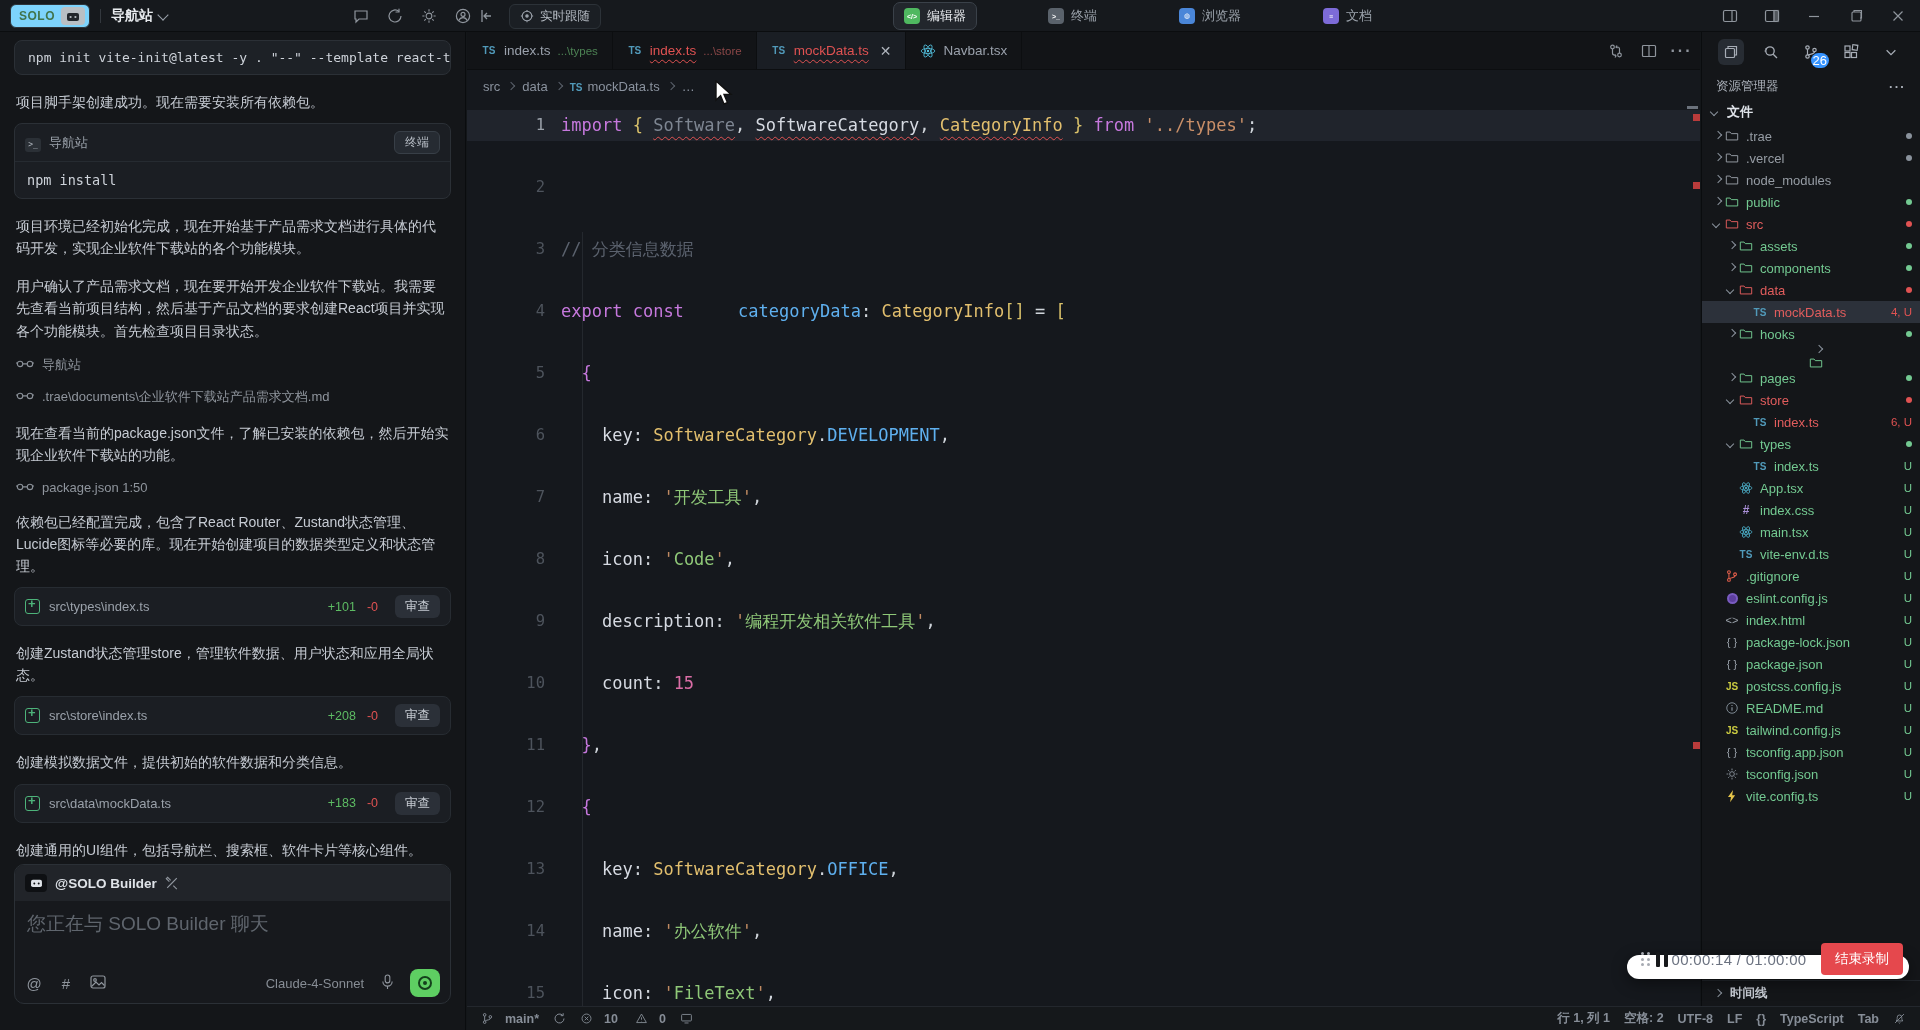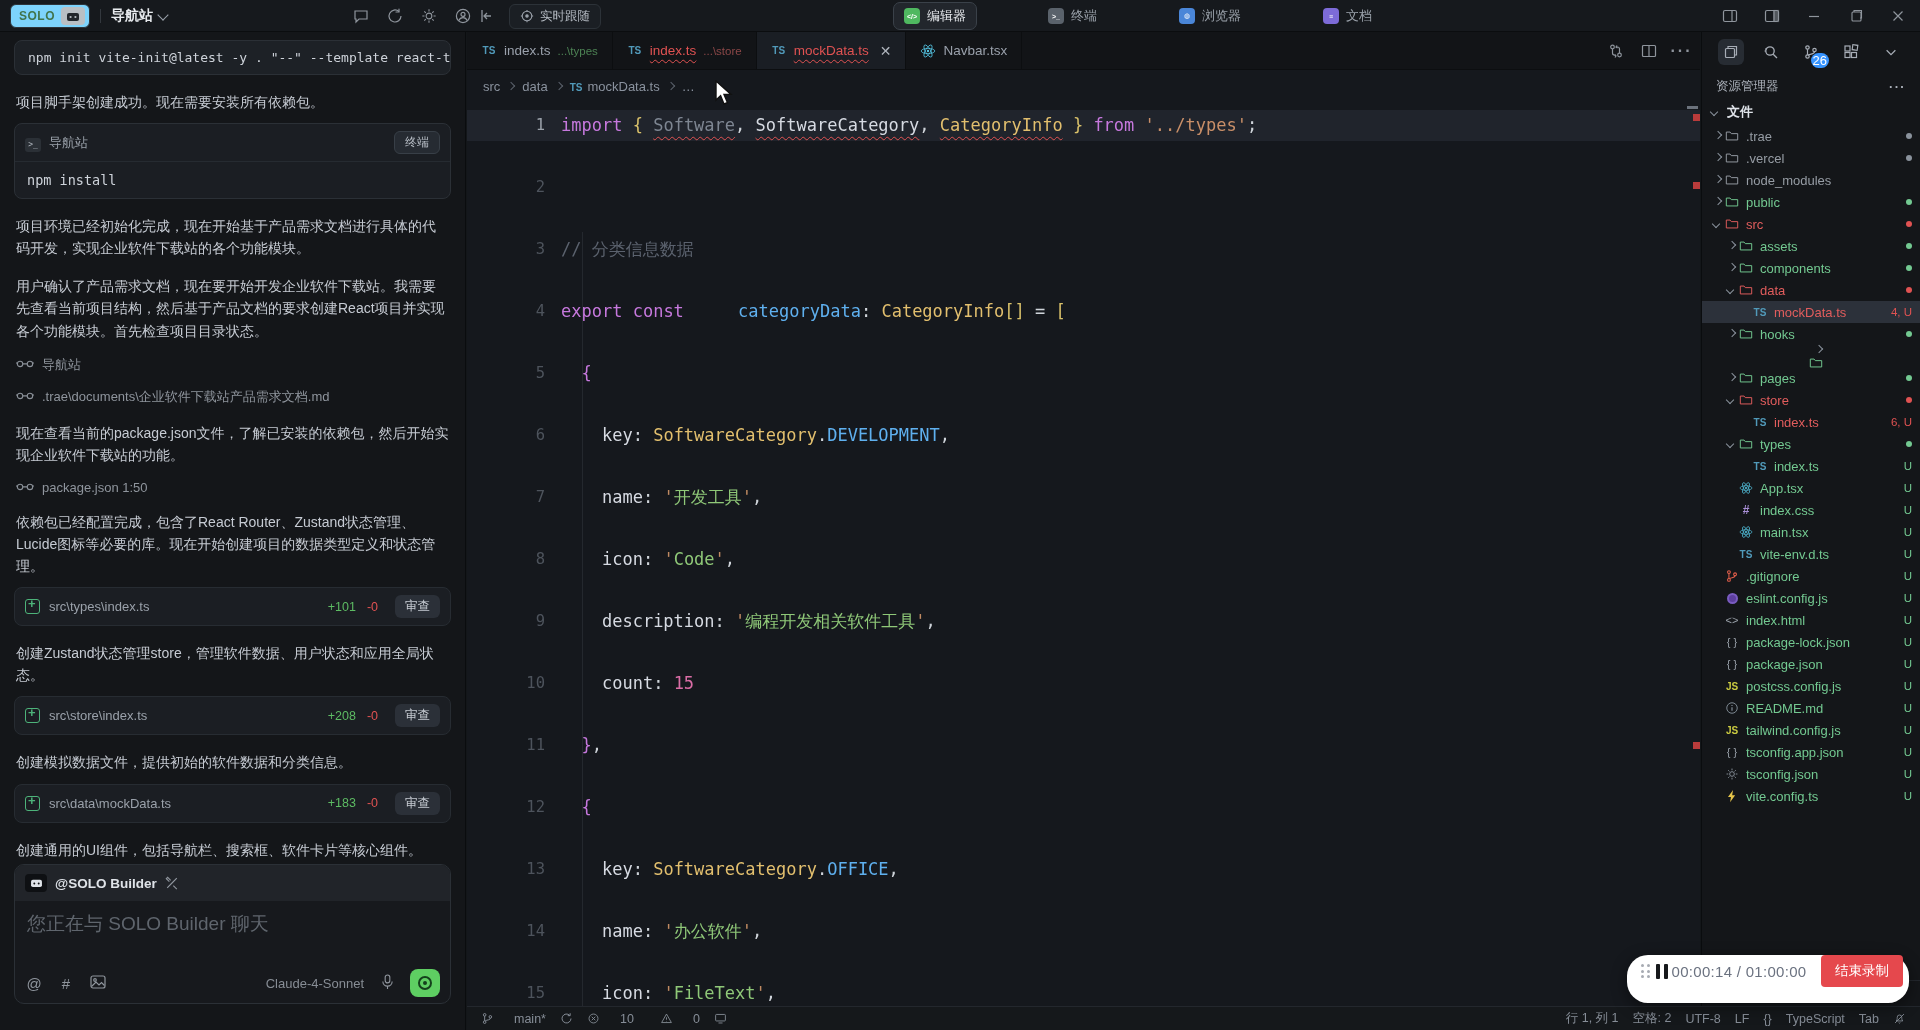--- a/index.html
+++ b/index.html
@@ -113,25 +113,25 @@
   .tree-name { white-space:nowrap; overflow:hidden; flex:1; }
   .tn-grey { color:#969ca4; } .tn-green { color:#73c991; } .tn-red { color:#e25d5d; }
   .tree-badge { font-size:11.5px; margin-left:6px; }
   .tb-green { color:#73c991; } .tb-red { color:#e05252; }
   .tree-dot { width:6px; height:6px; border-radius:50%; margin-left:6px; }
   .td-grey { background:#8a929c; } .td-green { background:#73c991; } .td-red { background:#e05252; }
   #timeline { position:absolute; left:0; right:0; bottom:0px; height:26px; border-top:1px solid #23272d; display:flex; align-items:center; gap:6px; padding:0 10px; color:#c9ced6; font-weight:700; font-size:12.5px; background:#141619; }
 
   
   .sb-group { display:flex; align-items:center; gap:14px; color:#868d97; font-size:12.5px; }
-  .sb-item { display:flex; align-items:center; gap:20px; }
+  .sb-item { display:flex; align-items:center; gap:11px;font-weight:bold; }
   .sb-item svg { width:13px; height:13px; }
 
   
-  #recorder { position:absolute; left:1627px; top:955px; width:282px; height:48px; background:#ffffff; border-radius:21px; display:flex; align-items:center; gap:4px; padding:0 6px 16px 14px; box-shadow:0 4px 16px rgba(0,0,0,.45); z-index:40; }
+  #recorder { position:absolute; left:1627px; top:955px; width:282px; height:24px; background:#ffffff; border-radius:21px; display:flex; align-items:center; gap:4px; padding:0 6px 16px 14px; box-shadow:0 4px 16px rgba(0,0,0,.45); z-index:40; }
   .rec-drag { display:grid; grid-template-columns:3px 3px; grid-gap:2.5px; }
   .rec-drag i { width:3px; height:3px; background:#a7abb2; border-radius:50%; }
   .rec-pause { display:flex; gap:4px; margin-left:2px; }
   .rec-pause i { width:4px; height:15px; background:#17191c; border-radius:1px; }
   .rec-time { color:#6b7280; font-size:15px; letter-spacing:.3px; }
   .rec-stop { margin-left:auto; background:#e5484d; color:#fff; font-size:13.5px; border-radius:4px; padding:7px 14px; cursor:pointer; }
 
   #cursor { position:absolute; left:714px; top:80px; z-index:60; }
 </style>
 </head>

